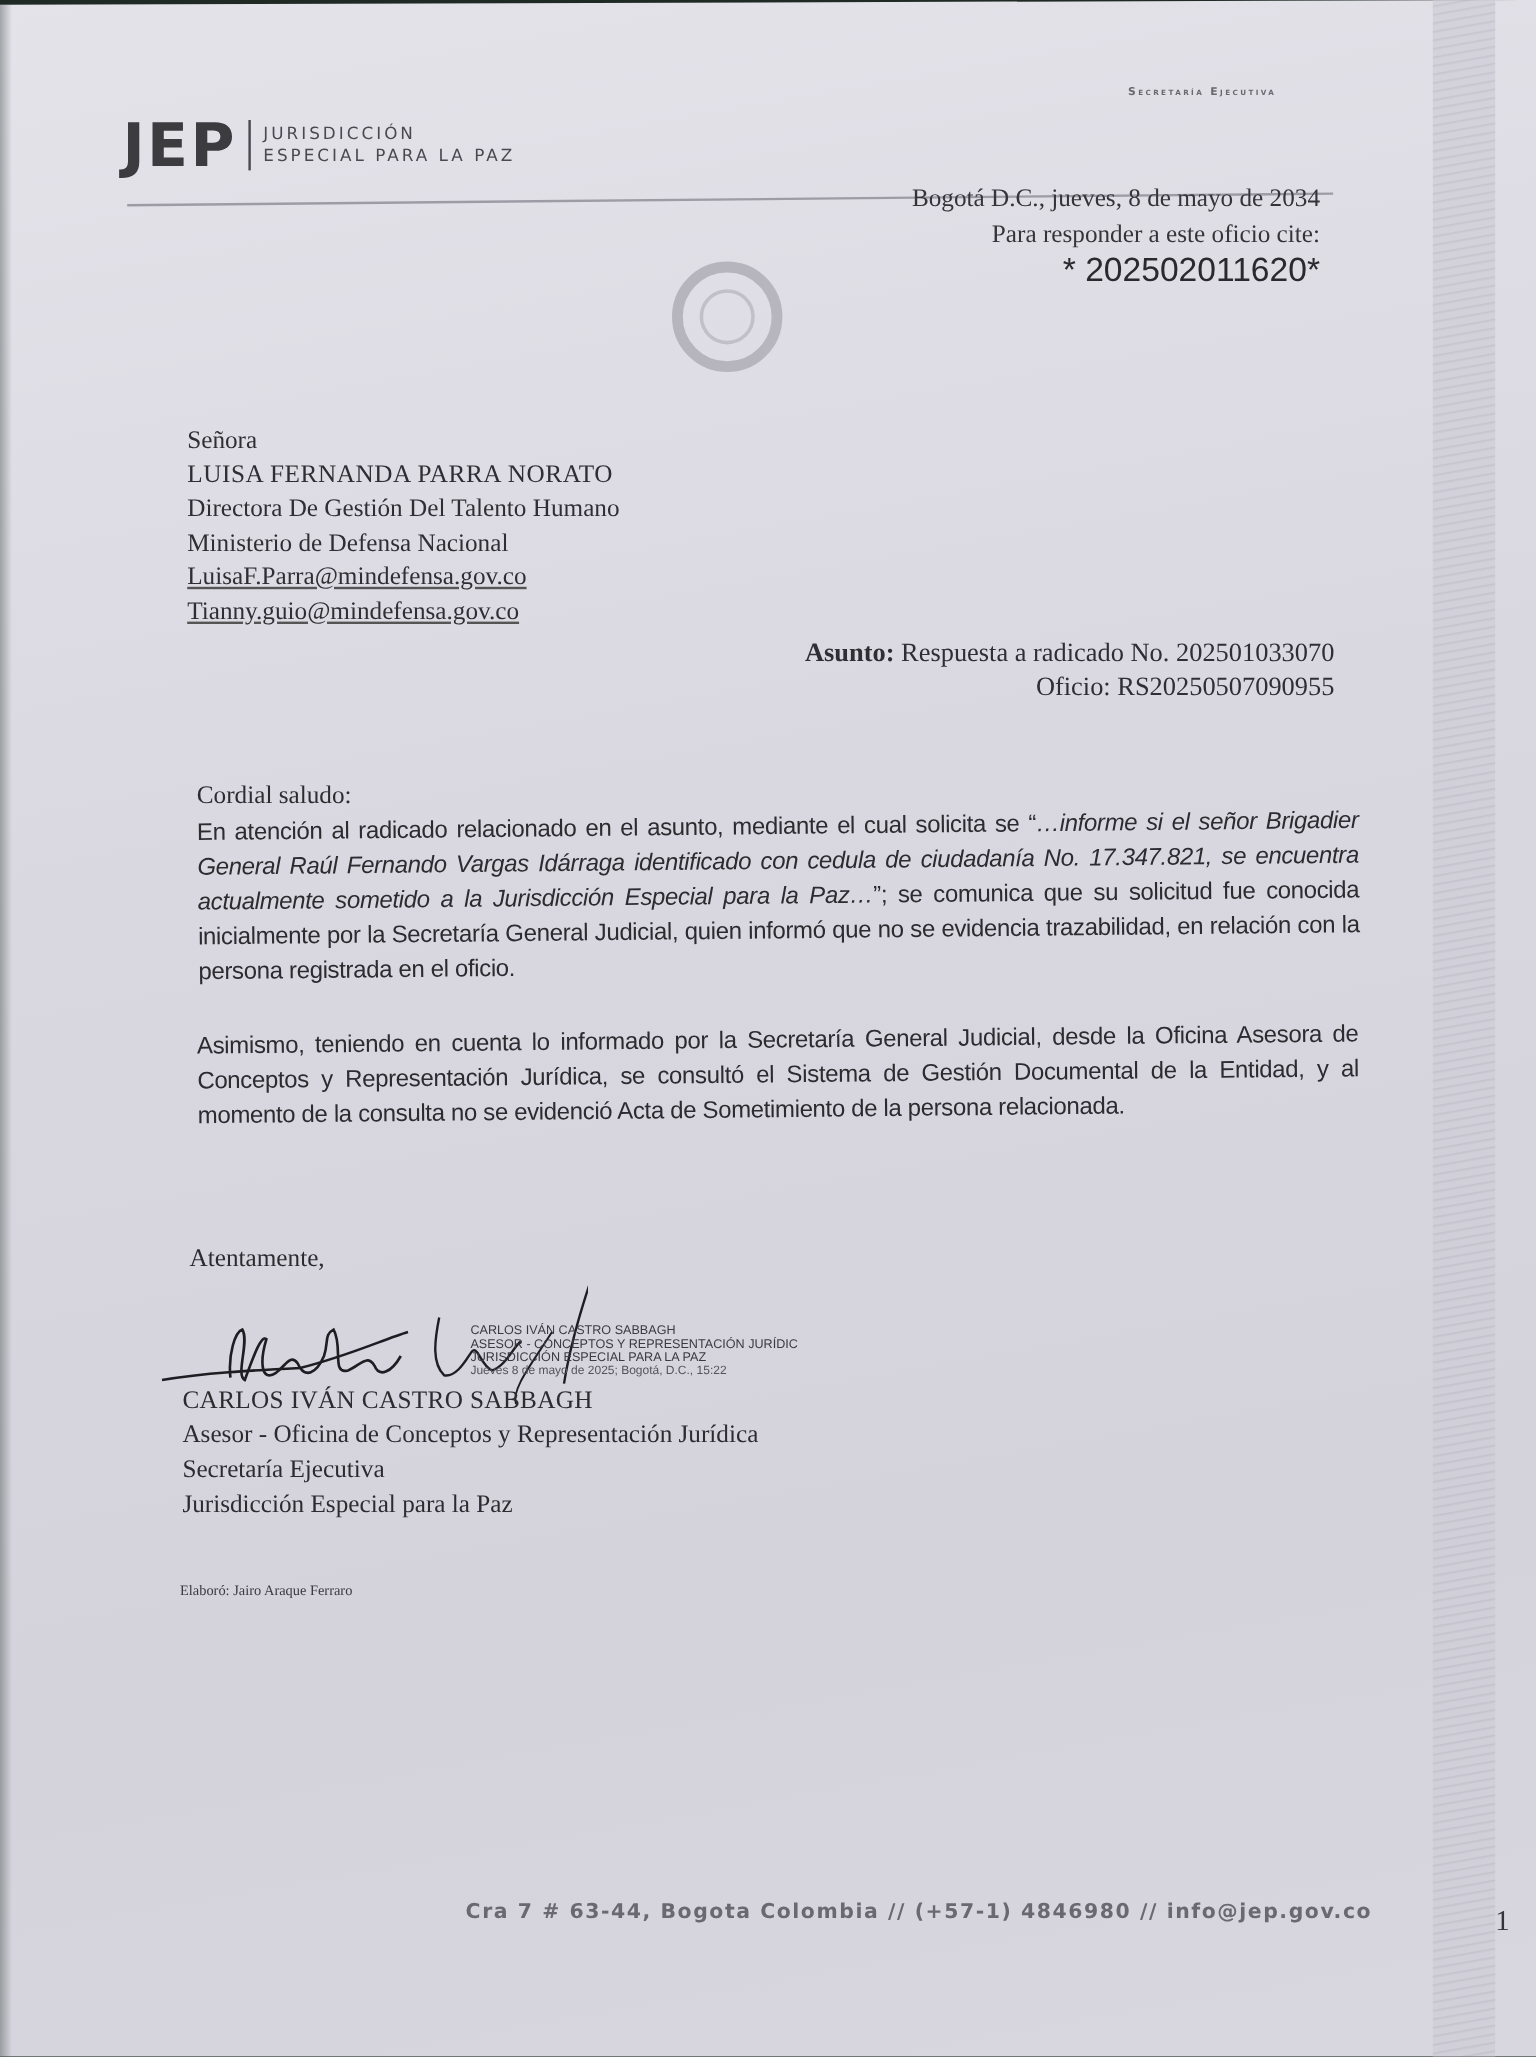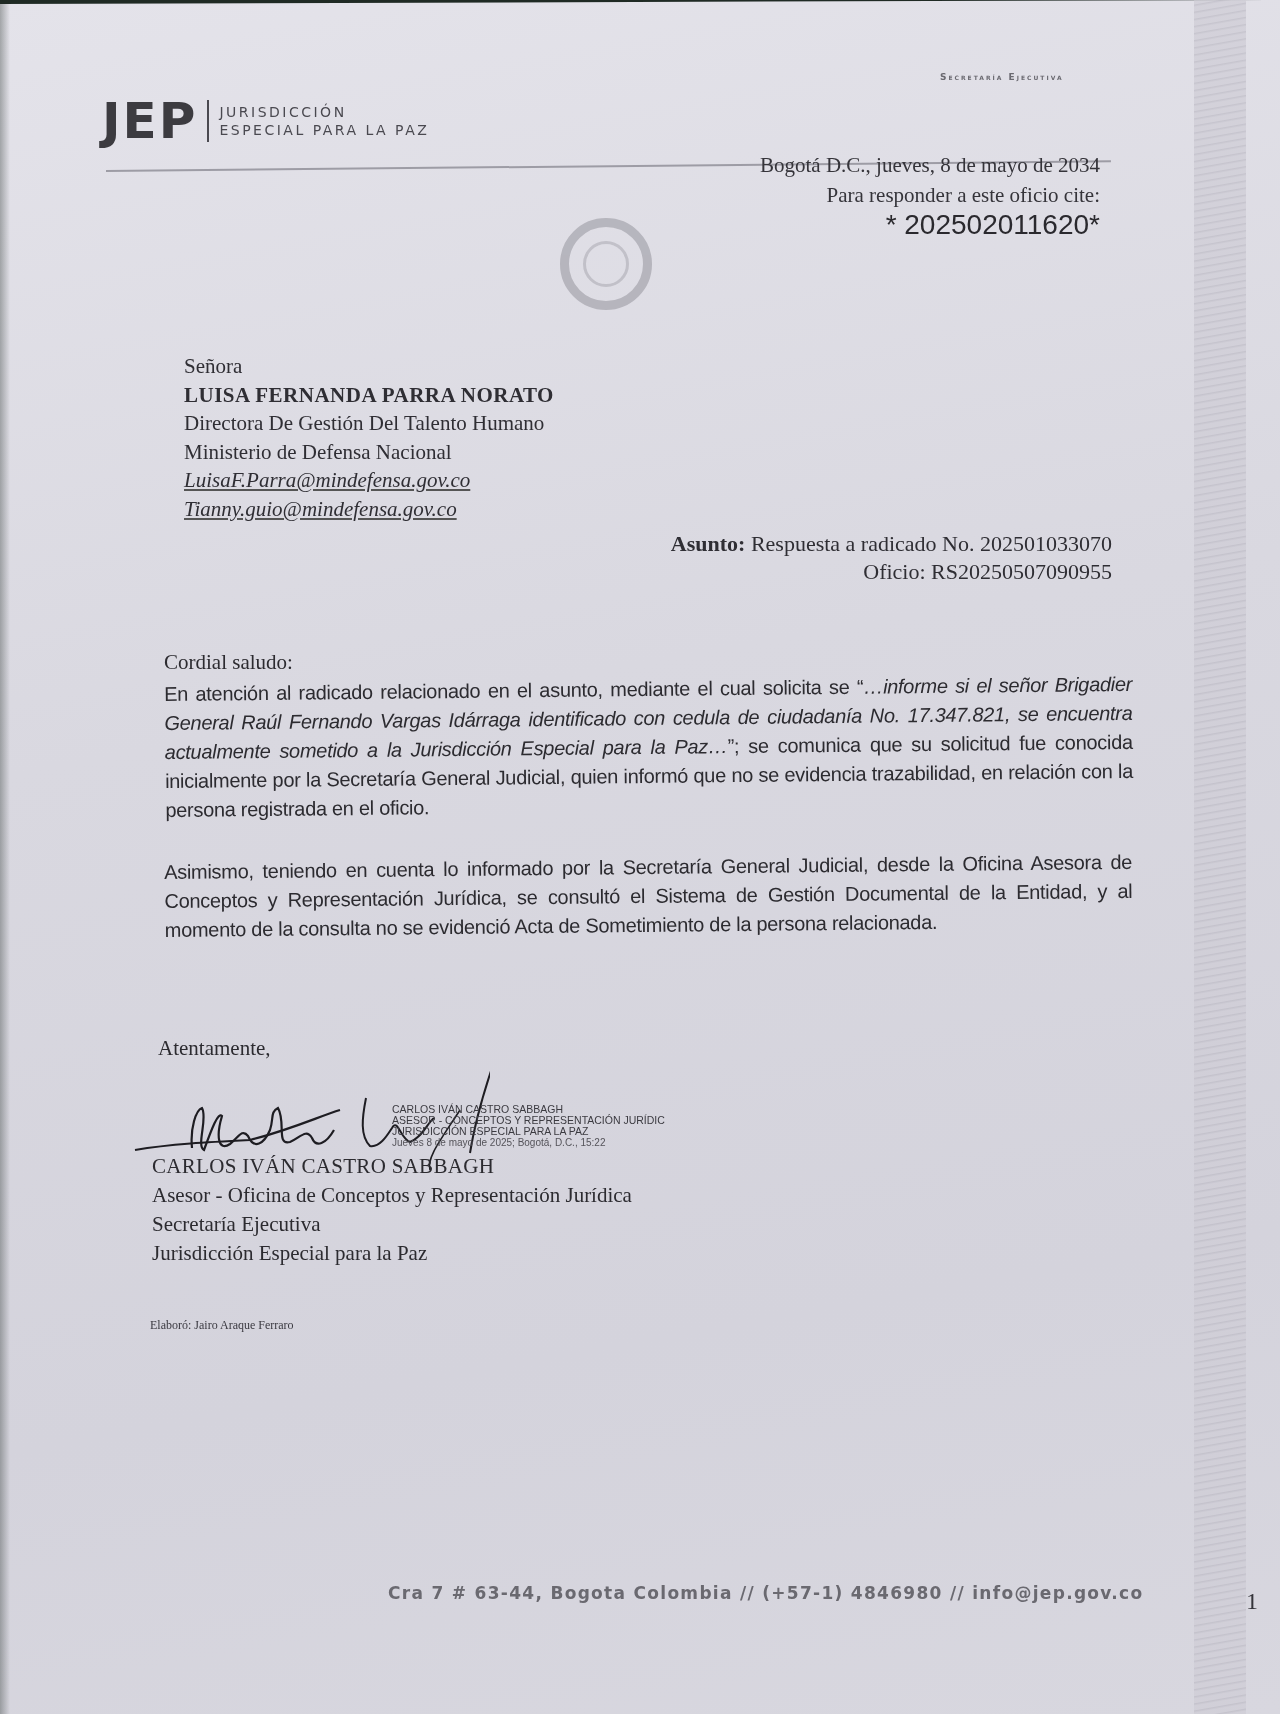--- a/index.html
+++ b/index.html
@@ -29,23 +29,23 @@
   .logo-sep { width: 2px; height: 42px; background: #4a4950; margin: 0 10px 0 10px; }
   .logo-text { font-family: "DejaVu Sans", sans-serif; font-size: 14px; letter-spacing: 2.5px; color: #4a4950; line-height: 18px; }
   .sec-ejec { left: 940px; top: 72px; font-family: "DejaVu Sans", sans-serif; font-size: 9px; letter-spacing: 2px; font-weight: bold; color: #6a6970; font-variant: small-caps; }
   .hr { left: 106px; top: 170px; width: 1005px; height: 2px; background: #9d9ca5; transform: rotate(-0.55deg); transform-origin: left; }
   .date-block { right: 180px; top: 150px; text-align: right; font-size: 21px; line-height: 30px; color: #35343a; }
   .ref-num { font-family: "Liberation Sans", sans-serif; font-size: 28px; color: #2a292e; }
   .seal { left: 560px; top: 218px; width: 92px; height: 92px; border-radius: 50%;
     border: 9px solid #a9a8b0; box-sizing: border-box; opacity: 0.75; }
   .seal-inner { position: absolute; left: 14px; top: 14px; width: 46px; height: 46px; border-radius: 50%; border: 3px solid #b8b7bf; box-sizing: border-box; }
   
-  .recipient { left: 156px; top: 352px; font-size: 21px; line-height: 28.5px; color: #2f2e34; margin-left: 28px; }
-  .recipient .name { font-weight: bold; letter-spacing: 0.5px; }
-  .recipient .email { text-decoration: underline; text-decoration-color: #555; font-style: italic; }
+  .recipient { left: 156px; top: 352px; font-size: 21px; line-height: 28.5px; color: #2f2e34; }
+  .recipient .name { font-weight: normal; letter-spacing: 0.5px; }
+  .recipient .email { text-decoration: underline; text-decoration-color: #555; }
   
   .subject { right: 168px; top: 530px; text-align: right; font-size: 22px; line-height: 28px; color: #2f2e34; }
   .subject b { font-weight: bold; }
   
   .body-text { left: 164px; width: 968px; font-size: 21px; line-height: 29px; color: #2c2b30; text-align: justify; }
   .salutation { top: 648px; }
   .para1 { top: 680px; transform: rotate(-0.6deg); transform-origin: left top; font-family: "Liberation Sans Narrow", "Liberation Sans", sans-serif; font-size: 20px; letter-spacing: -0.3px; }
   .para1 i { font-style: italic; }
   .para2 { top: 858px; transform: rotate(-0.6deg); transform-origin: left top; font-family: "Liberation Sans Narrow", "Liberation Sans", sans-serif; font-size: 20px; letter-spacing: -0.3px; }
   .closing { left: 158px; top: 1036px; font-size: 21px; text-align: right; }

